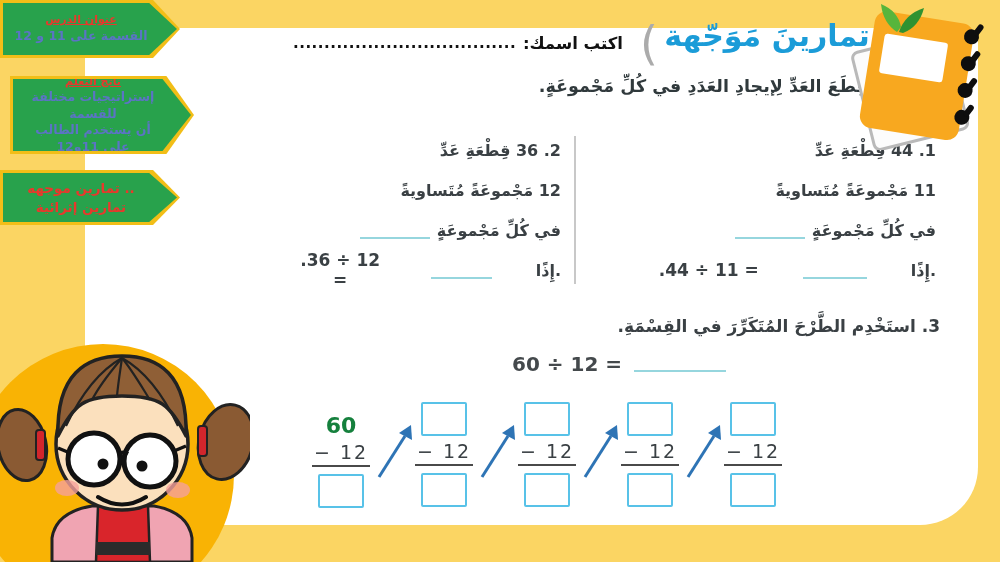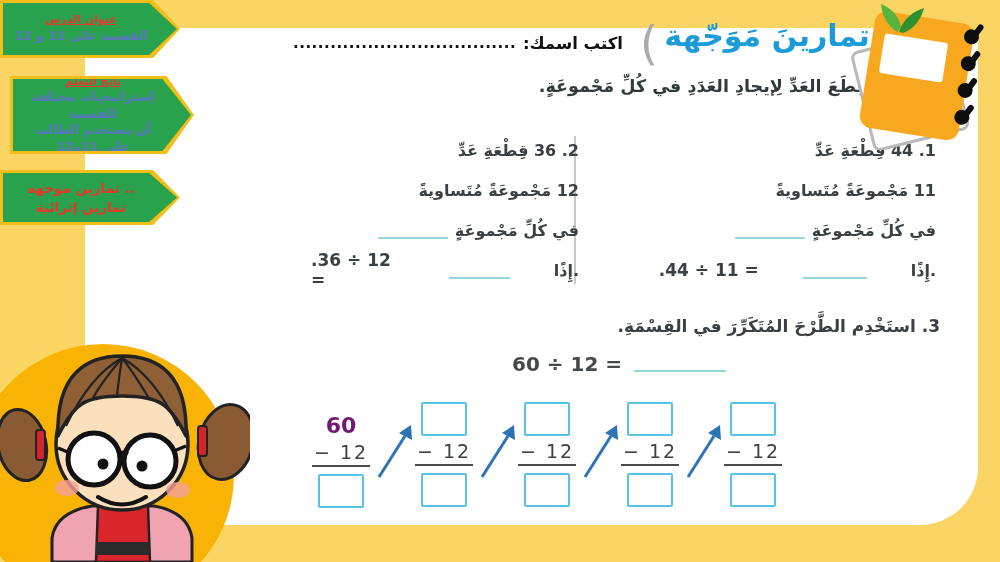--- a/index.html
+++ b/index.html
@@ -38,41 +38,41 @@
   }
   .name-dots{flex:1; overflow:hidden; white-space:nowrap; font-weight:bold; font-size:15px; color:#111; letter-spacing:.5px;}
   .name-label{font-size:16.5px; font-weight:bold; color:#111; margin-left:6px; direction:rtl;}
   .instruction{
     position:absolute; left:298px; top:76px; width:642px; direction:rtl; text-align:right;
     font-size:17.5px; font-weight:bold; color:#30393C;
   }
   
   .prob{position:absolute; direction:rtl; color:#3A4044; font-weight:bold; font-size:16px;}
   #prob1{left:588px; top:130px; width:348px;}
-  #prob2{left:311px; top:130px; width:268px;}
+  #prob2{left:293px; top:130px; width:268px;text-align:center;}
   .prob-line{height:40px; display:flex; align-items:center; gap:7px;}
   .eq-line{direction:ltr; justify-content:flex-end;gap:44px;}
   .eq-text{direction:ltr; unicode-bidi:embed; font-size:17px; color:#3A4044;}
   .so-label{font-size:16px;}
   .blank{display:inline-block; height:15px; border-bottom:2px solid #96D6DE;}
   .divider{position:absolute; left:574px; top:136px; width:2px; height:148px; background:#C8C8C8;}
   
   .p3-header{
     position:absolute; left:448px; top:316px; width:492px; direction:rtl; text-align:right;
     font-size:17px; font-weight:bold; color:#3A4044;
   }
   .p3-eq{
     position:absolute; left:512px; top:352px; width:340px; display:flex; direction:ltr;
     align-items:flex-end; gap:12px; font-size:20px; font-weight:bold; color:#44494C;
   }
   .p3-eq .blank{width:92px; margin-bottom:4px;}
   
   .subwork{position:absolute; left:293px; top:402px; width:552px; height:125px;}
   .subcol{position:absolute; top:0; width:60px; display:flex; flex-direction:column; align-items:center;}
-  .sub-top-num{height:36px; display:flex; align-items:flex-end; font-size:22px; font-weight:bold; color:#701a75; padding-bottom:1px;}
+  .sub-top-num{height:36px; display:flex; align-items:flex-end; font-size:22px; font-weight:bold; color:#15803d; padding-bottom:1px;}
   .ansbox{width:46px; height:32px; background:#fff; border:2.5px solid #58C2E8; border-radius:2px; box-sizing:border-box;}
   .ansbox.top{margin-bottom:2px; height:34px;}
   .sub-minus{height:25px; display:flex; align-items:center; font-size:19px; font-weight:normal; color:#3A4044; letter-spacing:2px; direction:ltr;}
   .sub-rule{width:58px; border-top:2.5px solid #4A4A4A; margin-top:1px;}
   .ansbox.bottom{margin-top:7px; height:34px;}
   .sub-arrow{position:absolute; top:18px; width:42px; height:62px;}
   
   .amber-circle{position:absolute; left:-28px; top:344px; width:262px; height:262px; border-radius:50%; background:#F9B304;}
   .girl-svg{position:absolute; left:0; top:340px; width:250px; height:222px;}
   .notebook-svg{position:absolute; left:845px; top:0; width:155px; height:150px;}

